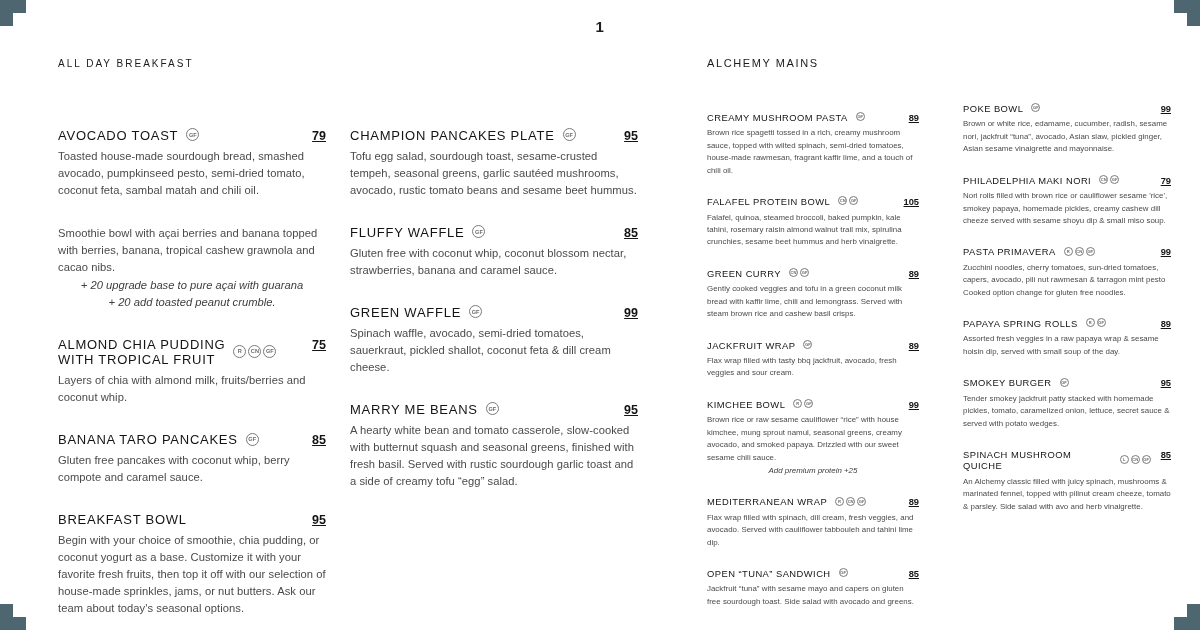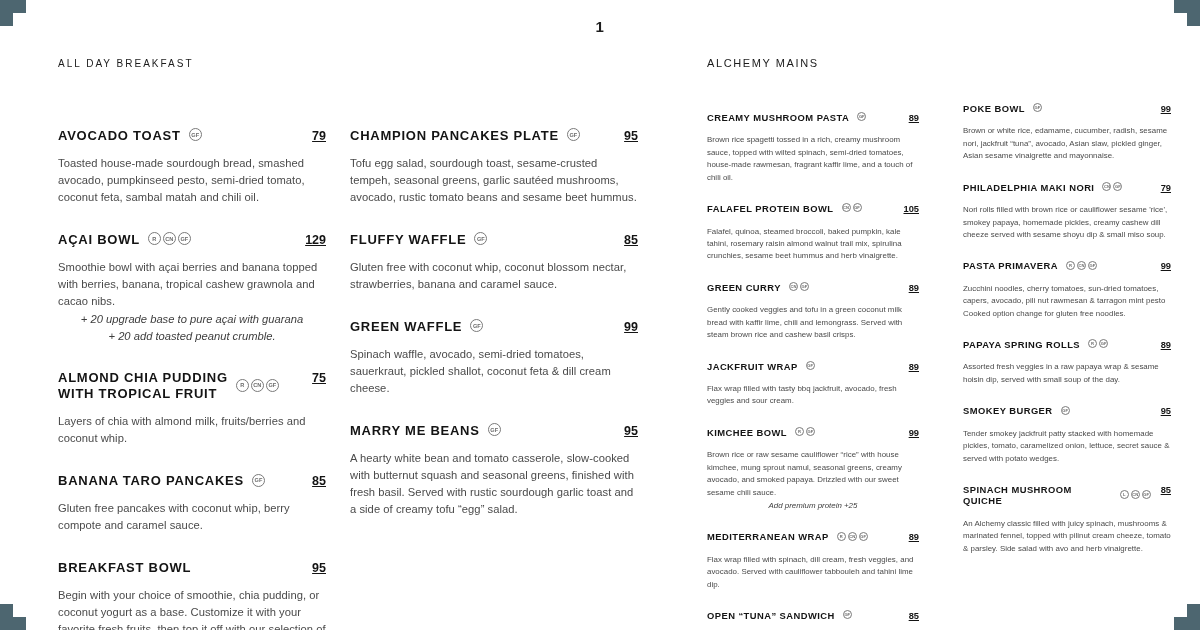--- a/index.html
+++ b/index.html
@@ -68,21 +68,21 @@
   .item { position: relative; }
   .col-a .item, .col-b .item { margin-bottom: 26px; }
   .col-c .item, .col-d .item { margin-bottom: 19px; }
 
   .item-head {
     display: flex;
     align-items: baseline;
     width: 100%;
   }
   .item-title {
-    font-weight: 700;
+    font-weight: 400;
     color: #141414;
     white-space: pre-line;
   }
   .col-a .item-title, .col-b .item-title {
     font-size: 13px;
     letter-spacing: .75px;
     line-height: 1.22;
   }
   .col-c .item-title, .col-d .item-title {
     font-size: 9.4px;
@@ -122,21 +122,21 @@
     font-weight: 700;
     color: #141414;
     flex: 0 0 auto;
     padding-left: 10px;
     text-decoration: underline;
   }
   .col-a .price, .col-b .price { font-size: 12.5px; }
   .col-c .price, .col-d .price { font-size: 9.3px; }
 
   .item-desc {
-    margin-top: 11px;
+    margin-top: 4px;
     color: #4a4a4a;
     white-space: pre-line;
   }
   .col-a .item-desc, .col-b .item-desc {
     font-size: 11.2px;
     line-height: 1.52;
     letter-spacing: .05px;
   }
   .col-c .item-desc, .col-d .item-desc {
     font-size: 7.9px;
@@ -186,29 +186,20 @@
         <span class="item-title">AVOCADO TOAST</span>
         <span class="badges">
             <span class="badge">GF</span>
           </span>
         <span class="price">79</span>
       </div>
       <div class="item-desc">Toasted house-made sourdough bread, smashed avocado, pumpkinseed pesto, semi-dried tomato, coconut feta, sambal matah and chili oil.</div>
 
     </div>
       <div class="item">
-      <div class="item-head">
-        <span class="item-title">AÇAI BOWL</span>
-        <span class="badges">
-            <span class="badge">R</span>
-            <span class="badge">CN</span>
-            <span class="badge">GF</span>
-          </span>
-        <span class="price">129</span>
-      </div>
       <div class="item-desc">Smoothie bowl with açai berries and banana topped with berries, banana, tropical cashew grawnola and cacao nibs.</div>
       <div class="item-note">+ 20 upgrade base to pure açai with guarana
 + 20 add toasted peanut crumble.</div>
     </div>
       <div class="item">
       <div class="item-head">
         <span class="item-title">ALMOND CHIA PUDDING
 WITH TROPICAL FRUIT</span>
         <span class="badges">
             <span class="badge">R</span>

